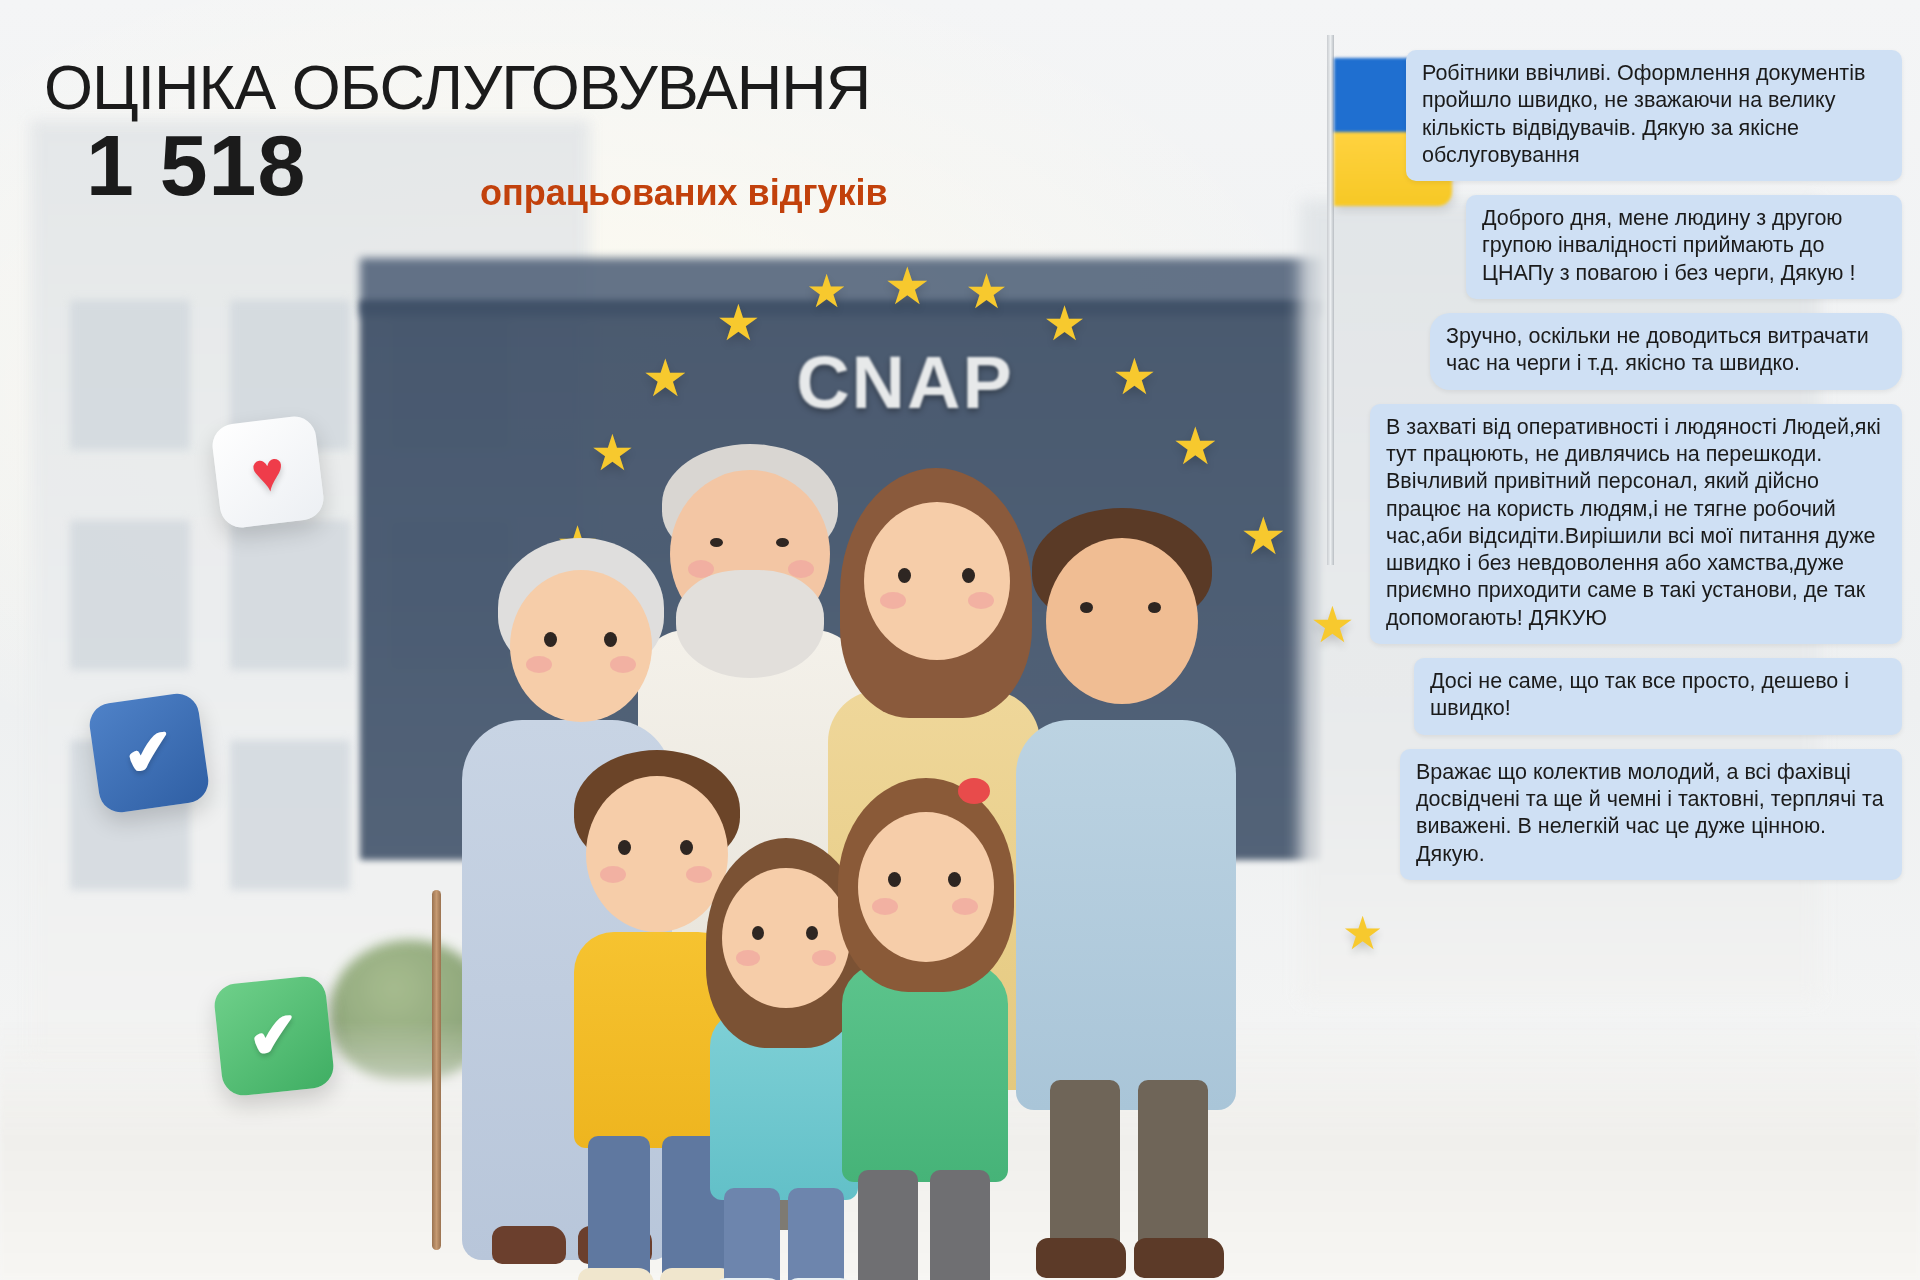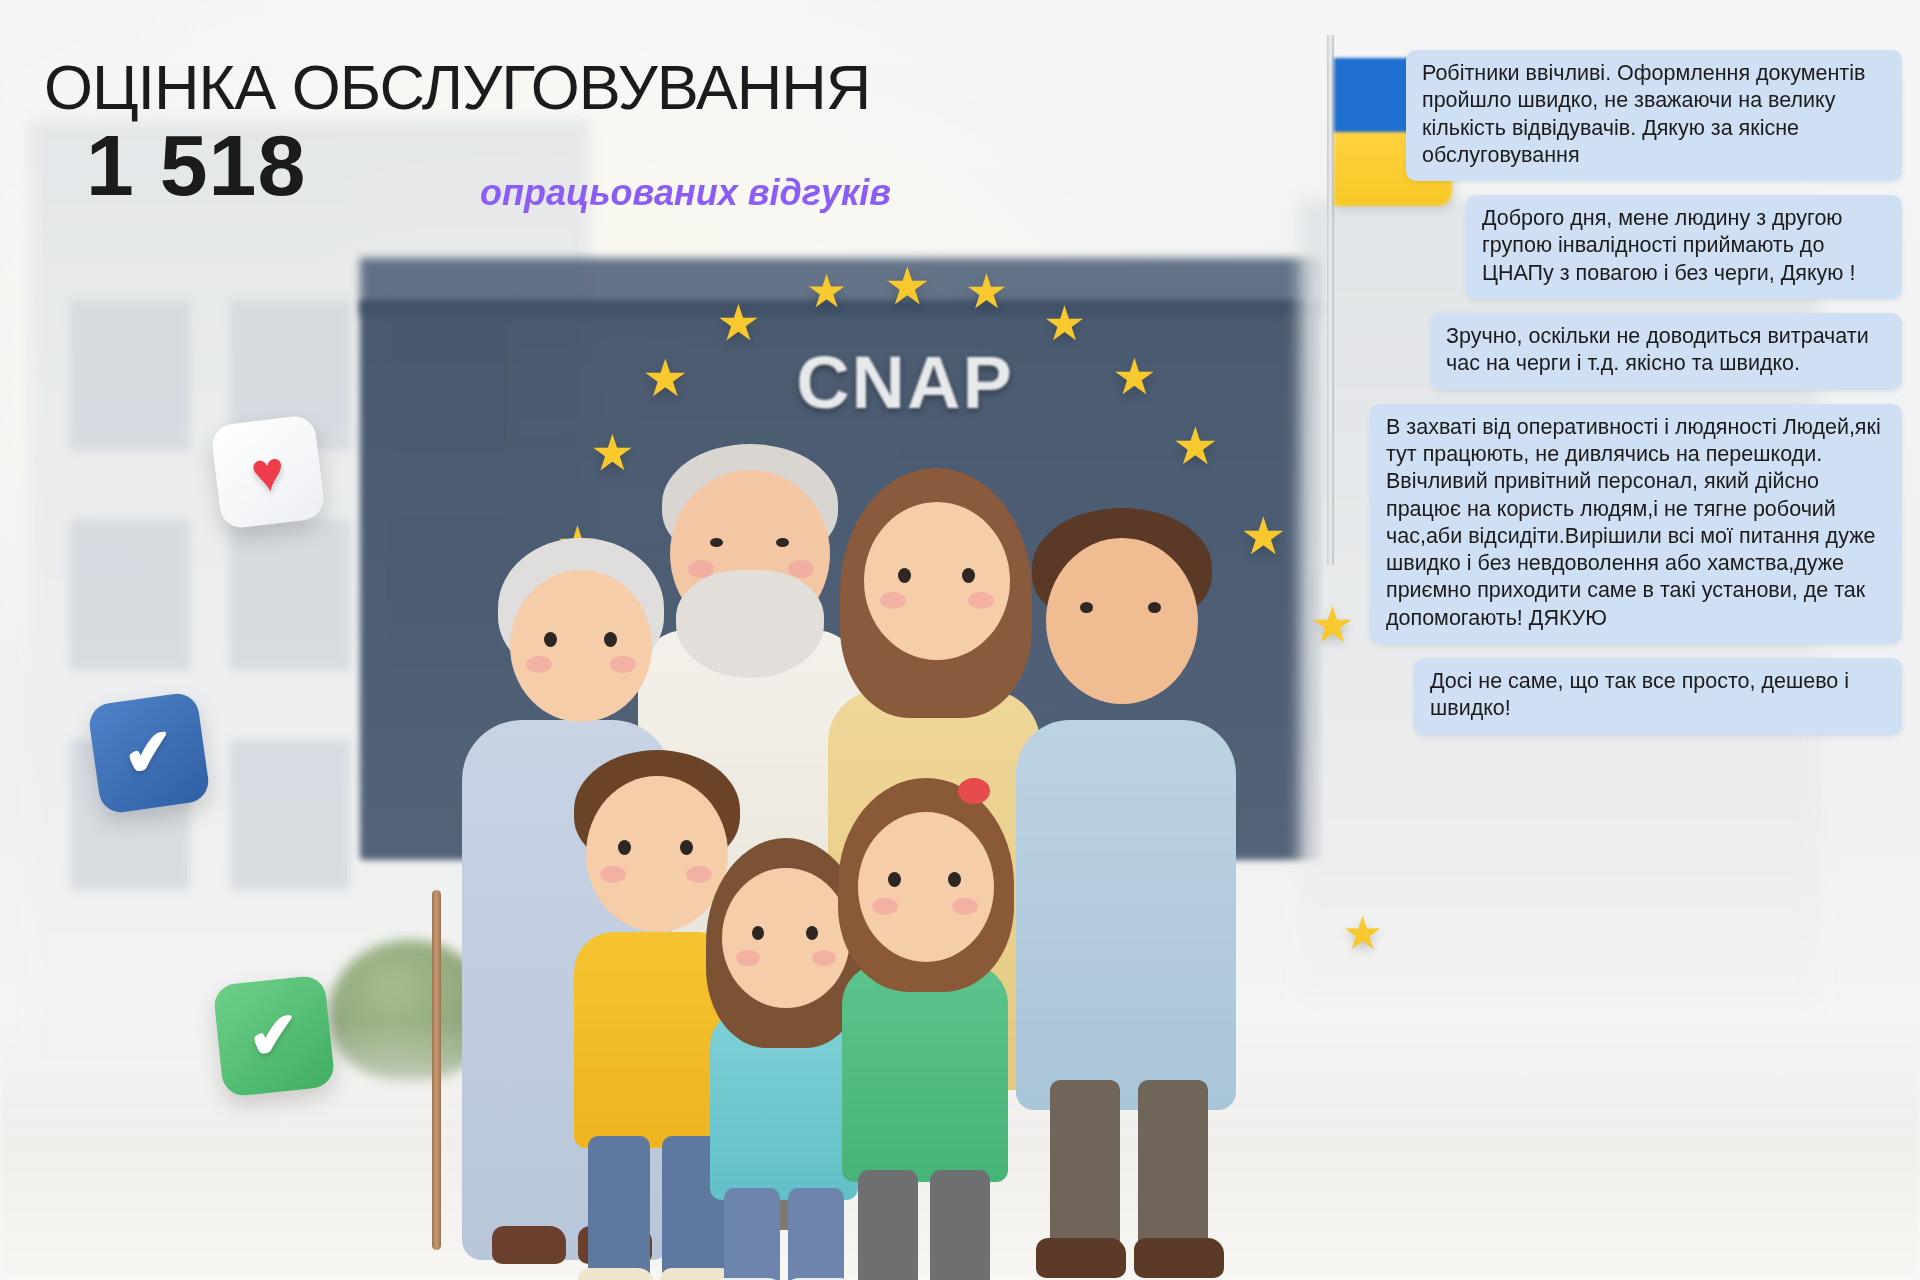--- a/index.html
+++ b/index.html
@@ -140,23 +140,22 @@
     line-height: 1;
     color: #1b1b1b;
     letter-spacing: 1px;
   }
   .subtitle {
     position: absolute;
     left: 480px;
     top: 172px;
     font-weight: bold;
     font-size: 36px;
-    color: #8b5cf6;
+    color: #c2410c;
     white-space: nowrap;
-    font-style: italic;
   }
 
   
   .badge {
     position: absolute;
     border-radius: 22px;
     box-shadow: 0 10px 22px rgba(0,0,0,.16);
     display: flex;
     align-items: center;
     justify-content: center;
@@ -253,21 +252,21 @@
     color: #1b1b1b;
     border-radius: 10px;
     padding: 10px 16px 12px 16px;
     font-size: 21.5px;
     line-height: 1.27;
     box-shadow: 0 2px 5px rgba(0,0,0,.07);
     white-space: pre-line;
   }
   .b1 { width: 404px; margin-right: 0; }
   .b2 { width: 464px; }
-  .b3 { width: 440px; }
+  .b3 { width: 440px; border-radius: 20px; }
   .b4 { width: 500px; }
   .b5 { width: 456px; }
   .b6 { width: 470px; }
 </style>
 </head>
 <body>
 
 <div class="scene">
   <div class="sky-glow"></div>
 
@@ -418,13 +417,14 @@
 <div class="badge badge-check-green">
   <span class="check-glyph">✔</span>
 </div>
 
 <div class="bubbles">
   <div class="bubble b2">Робітники ввічливі. Оформлення документів пройшло швидко, не зважаючи на велику кількість відвідувачів. Дякую за якісне обслуговування</div>
   <div class="bubble b1">Доброго дня, мене людину з другою групою інвалідності приймають до ЦНАПу з повагою і без черги, Дякую !</div>
   <div class="bubble b3">Зручно, оскільки не доводиться витрачати час на черги і т.д. якісно та швидко.</div>
   <div class="bubble b4">В захваті від оперативності і людяності Людей,які тут працюють, не дивлячись на перешкоди. Ввічливий привітний персонал, який дійсно працює на користь людям,і не тягне робочий час,аби відсидіти.Вирішили всі мої питання дуже швидко і без невдоволення або хамства,дуже приємно приходити саме в такі установи, де так допомогають! ДЯКУЮ</div>
   <div class="bubble b5">Досі не саме, що так все просто, дешево і швидко!</div>
+  <div class="bubble b6">Вражає що колектив молодий, а всі фахівці досвідчені та ще й чемні і тактовні, терплячі та виважені. В нелегкій час це дуже цінною. Дякую.</div>
 </div>
 
 </body></html>

